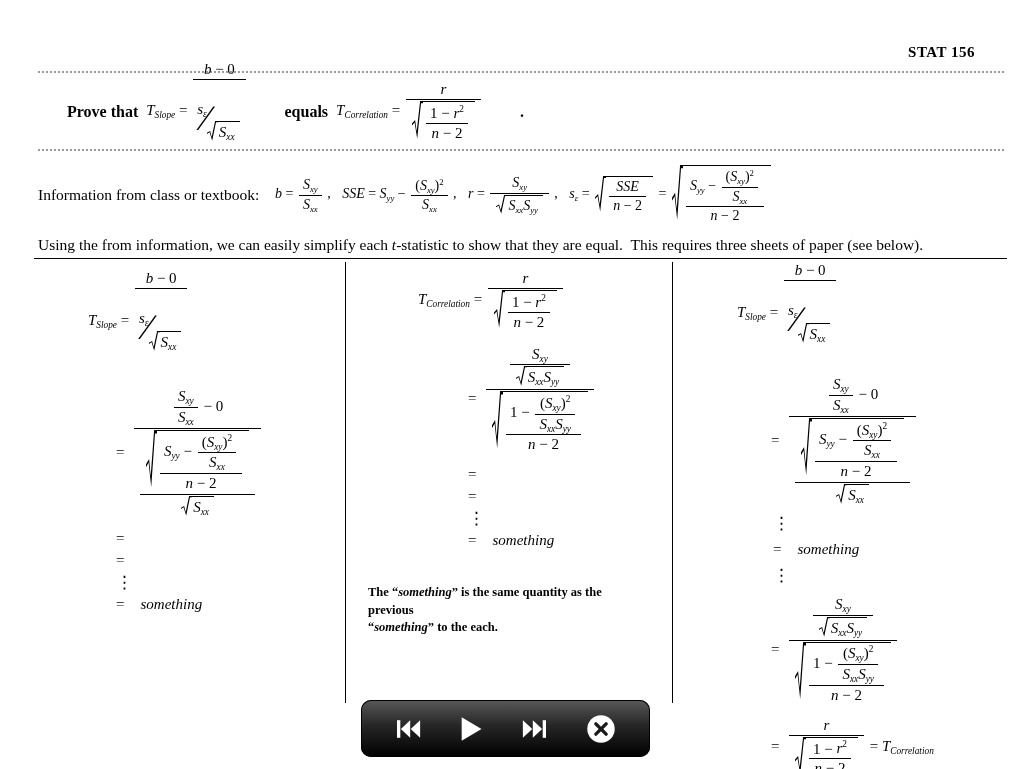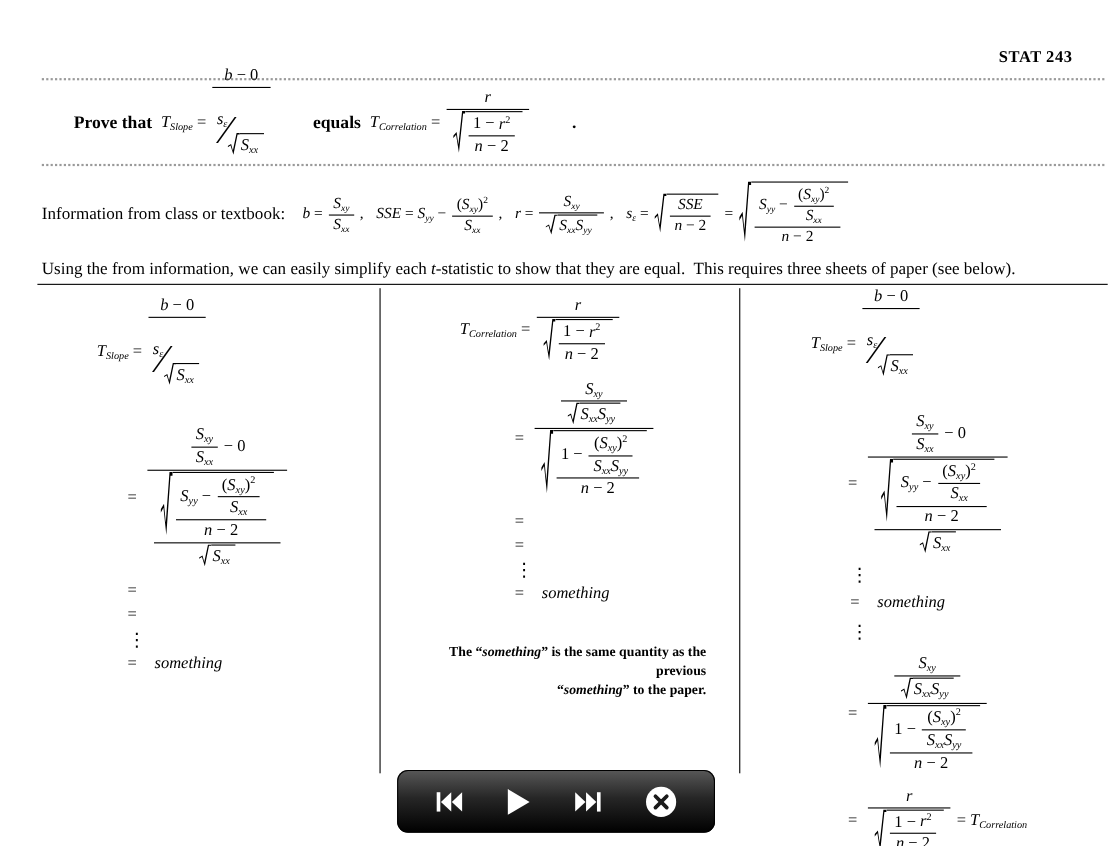--- a/index.html
+++ b/index.html
@@ -65,42 +65,42 @@
   #col3 .step { margin-left:34px; margin-top:12px; }
   .tok { margin-top:12px; }
   .tok + .tok { margin-top:5px; }
   #col1 .tok { margin-left:28px; }
   #col2 .tok { margin-left:50px; }
   #col3 .tok { margin-left:36px; margin-top:9px; }
   .vdots { font-size:17px; line-height:1; }
   .smth .something-word { font-style:italic; margin-left:16px; }
 
   .note {
-    position:absolute; left:368px; top:584px; width:274px; text-align:right;
+    position:absolute; left:368px; top:584px; width:274px; text-align:left;
     font-size:12.5px; font-weight:bold; line-height:1.4;
   }
   .note-word { font-style:italic; }
 
   
   .media-bar {
     position:absolute; left:361px; top:700px; width:289px; height:57px;
     border-radius:10px;
     background:linear-gradient(180deg,#585858 0%, #262626 45%, #000 100%);
     box-shadow:0 0 0 1px #000 inset;
     display:flex; align-items:center; justify-content:space-evenly;
   }
   .mbtn { background:transparent; border:none; cursor:pointer; display:flex; align-items:center; justify-content:center; padding:4px; }
   .mbtn svg { display:block; }
 </style>
 </head>
 <body>
 
 <div class="page">
 
-  <div class="course">STAT 243</div>
+  <div class="course">STAT 156</div>
 
   <div class="rule" id="dotted1"></div>
 
   <div class="prove-row">
     <span class="bold-text">Prove that</span>
     <span class="math"><span class="mrow"><span class="mrow"><span class="mi">T</span><span class="msub">Slope</span></span><span class="mn"> = </span><span class="mfrac"><span class="fnum"><span class="mrow"><span class="mi">b</span><span class="mn"> − 0</span></span></span><span class="fden"><span class="mdiag"><span class="diag-top"><span class="mrow"><span class="mi">s</span><span class="msub">ε</span></span></span><span class="diag-slash">∕</span><span class="diag-bot"><span class="msqrt"><svg viewBox="0 0 11 24" preserveAspectRatio="none" class="rad-svg">
                       <path d="M0,14.2 L2.6,12.4 L5.2,21.8 L9,1.3 L11,1.3 L11,0 L8.1,0 L4.7,17.5 L3.1,11 L0,13 Z" fill="#000"></path>
                     </svg><span class="sqrt-body"><span class="mrow"><span class="mi">S</span><span class="msub">xx</span></span></span></span></span></span></span></span></span></span>
     <span class="bold-text">equals</span>
     <span class="math"><span class="mrow"><span class="mrow"><span class="mi">T</span><span class="msub">Correlation</span></span><span class="mn"> = </span><span class="mfrac"><span class="fnum"><span class="mi">r</span></span><span class="fden"><span class="msqrt"><svg viewBox="0 0 11 24" preserveAspectRatio="none" class="rad-svg">
@@ -156,21 +156,21 @@
                   <path d="M0,14.2 L2.6,12.4 L5.2,21.8 L9,1.3 L11,1.3 L11,0 L8.1,0 L4.7,17.5 L3.1,11 L0,13 Z" fill="#000"></path>
                 </svg><span class="sqrt-body"><span class="mfrac"><span class="fnum"><span class="mrow"><span class="mn">1 − </span><span class="mfrac"><span class="fnum"><span class="mrow"><span class="mn">(</span><span class="mrow"><span class="mi">S</span><span class="msub">xy</span></span><span class="mn">)</span><span class="msup">2</span></span></span><span class="fden"><span class="mrow"><span class="mrow"><span class="mi">S</span><span class="msub">xx</span></span><span class="mrow"><span class="mi">S</span><span class="msub">yy</span></span></span></span></span></span></span><span class="fden"><span class="mrow"><span class="mi">n</span><span class="mn"> − 2</span></span></span></span></span></span></span></span></span></div>
     <div class="tok">=</div>
     <div class="tok">=</div>
     <div class="tok vdots">⋮</div>
     <div class="tok smth"><span>=</span><span class="something-word">something</span></div>
   </div>
 
   <div class="note">
     <span>The “</span><span class="note-word">something</span><span>” is the same quantity as the previous</span><br>
-    <span>“</span><span class="note-word">something</span><span>” to the paper.</span>
+    <span>“</span><span class="note-word">something</span><span>” to the each.</span>
   </div>
 
   <div class="col" id="col3">
     <div class="math-line"><span class="mrow"><span class="mrow"><span class="mi">T</span><span class="msub">Slope</span></span><span class="mn"> = </span><span class="mfrac"><span class="fnum"><span class="mrow"><span class="mi">b</span><span class="mn"> − 0</span></span></span><span class="fden"><span class="mdiag"><span class="diag-top"><span class="mrow"><span class="mi">s</span><span class="msub">ε</span></span></span><span class="diag-slash">∕</span><span class="diag-bot"><span class="msqrt"><svg viewBox="0 0 11 24" preserveAspectRatio="none" class="rad-svg">
                       <path d="M0,14.2 L2.6,12.4 L5.2,21.8 L9,1.3 L11,1.3 L11,0 L8.1,0 L4.7,17.5 L3.1,11 L0,13 Z" fill="#000"></path>
                     </svg><span class="sqrt-body"><span class="mrow"><span class="mi">S</span><span class="msub">xx</span></span></span></span></span></span></span></span></span></div>
     <div class="math-line step"><span class="mrow"><span class="mn">=  </span><span class="mfrac"><span class="fnum"><span class="mrow"><span class="mfrac"><span class="fnum"><span class="mrow"><span class="mi">S</span><span class="msub">xy</span></span></span><span class="fden"><span class="mrow"><span class="mi">S</span><span class="msub">xx</span></span></span></span><span class="mn"> − 0</span></span></span><span class="fden"><span class="mfrac"><span class="fnum"><span class="msqrt"><svg viewBox="0 0 11 24" preserveAspectRatio="none" class="rad-svg">
                       <path d="M0,14.2 L2.6,12.4 L5.2,21.8 L9,1.3 L11,1.3 L11,0 L8.1,0 L4.7,17.5 L3.1,11 L0,13 Z" fill="#000"></path>
                     </svg><span class="sqrt-body"><span class="mfrac"><span class="fnum"><span class="mrow"><span class="mrow"><span class="mi">S</span><span class="msub">yy</span></span><span class="mn"> − </span><span class="mfrac"><span class="fnum"><span class="mrow"><span class="mn">(</span><span class="mrow"><span class="mi">S</span><span class="msub">xy</span></span><span class="mn">)</span><span class="msup">2</span></span></span><span class="fden"><span class="mrow"><span class="mi">S</span><span class="msub">xx</span></span></span></span></span></span><span class="fden"><span class="mrow"><span class="mi">n</span><span class="mn"> − 2</span></span></span></span></span></span></span><span class="fden"><span class="msqrt"><svg viewBox="0 0 11 24" preserveAspectRatio="none" class="rad-svg">
                       <path d="M0,14.2 L2.6,12.4 L5.2,21.8 L9,1.3 L11,1.3 L11,0 L8.1,0 L4.7,17.5 L3.1,11 L0,13 Z" fill="#000"></path>

